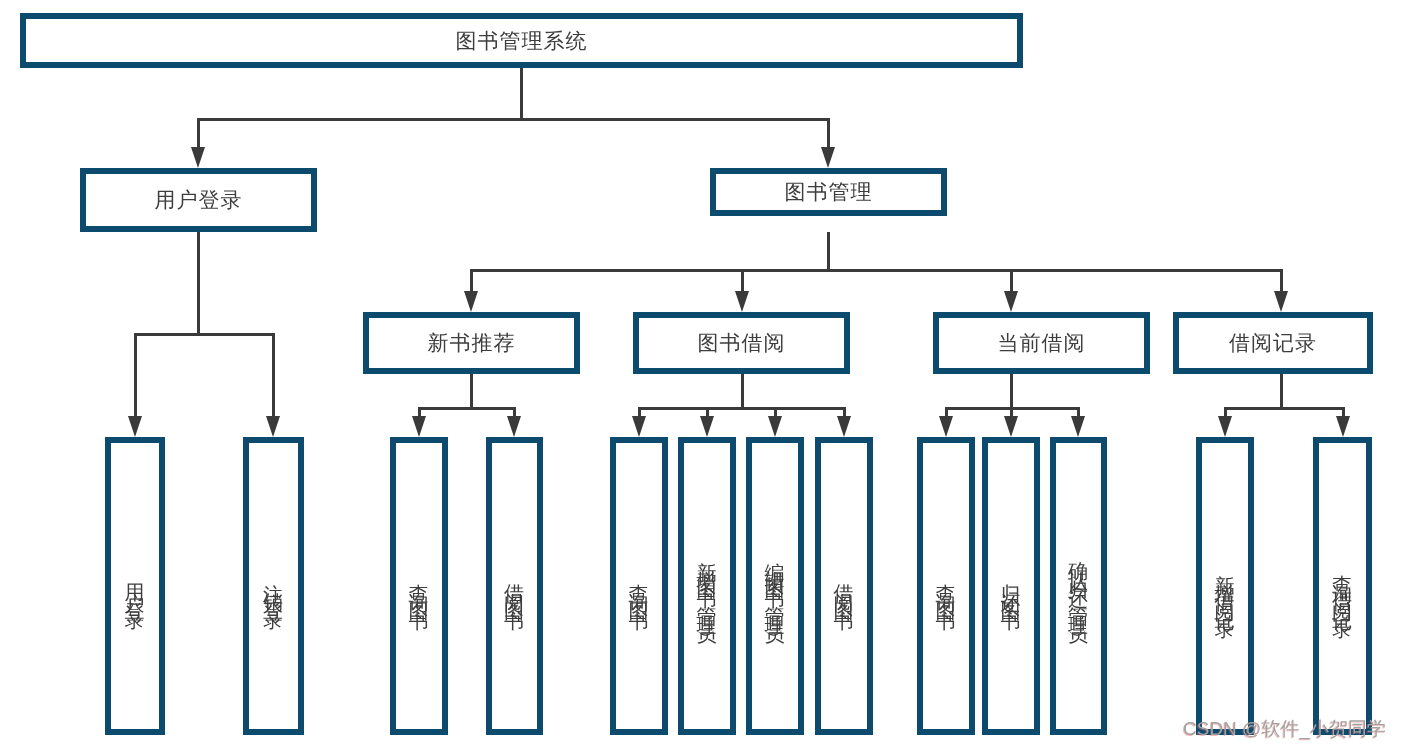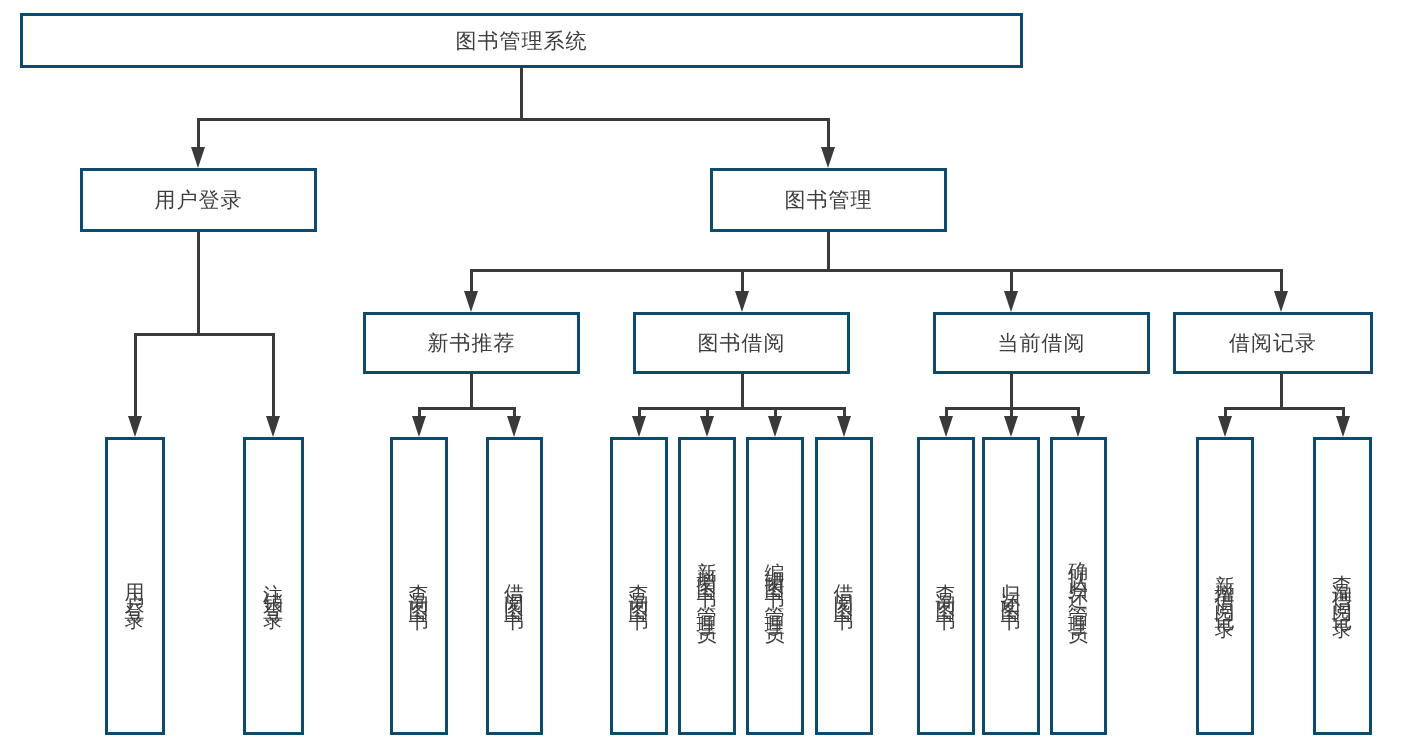--- a/index.html
+++ b/index.html
@@ -7,21 +7,21 @@
     position: relative;
     width: 1405px;
     height: 747px;
     background: #ffffff;
     overflow: hidden;
     font-family: "Liberation Sans", "DejaVu Sans", sans-serif;
   }
   .box {
     position: absolute;
     box-sizing: border-box;
-    border: 3px solid #0c4a6e;
+    border: 6px solid #0c4a6e;
     background: #ffffff;
     display: flex;
     align-items: center;
     justify-content: center;
     color: #3d3d3d;
   }
   .htext {
     font-size: 21px;
     letter-spacing: 1px;
     color: #3d3d3d;
@@ -64,21 +64,21 @@
 
 <div id="canvas">
 
   <div class="box" style="left:20px; top:13px; width:1003px; height:55px;">
     <span class="htext">图书管理系统</span>
   </div>
 
   <div class="box" style="left:80px; top:168px; width:237px; height:64px;">
     <span class="htext">用户登录</span>
   </div>
-  <div class="box" style="left:710px; top:168px; width:237px; height:64px;">
+  <div class="box" style="left:710px; top:168px; width:237px; height:48px;">
     <span class="htext">图书管理</span>
   </div>
 
   <div class="box" style="left:363px; top:312px; width:217px; height:62px;">
     <span class="htext">新书推荐</span>
   </div>
   <div class="box" style="left:633px; top:312px; width:217px; height:62px;">
     <span class="htext">图书借阅</span>
   </div>
   <div class="box" style="left:933px; top:312px; width:217px; height:62px;">
@@ -184,14 +184,15 @@
   <div class="vline" style="left:1077px; top:407px; width:3px; height:14px;"></div>
   <div class="arrow" style="left:1071px; top:416px;"></div>
 
   <div class="vline" style="left:1280px; top:374px; width:3px; height:36px;"></div>
   <div class="hline" style="left:1224px; top:407px; width:120px; height:3px;"></div>
   <div class="vline" style="left:1224px; top:407px; width:3px; height:14px;"></div>
   <div class="arrow" style="left:1218px; top:416px;"></div>
   <div class="vline" style="left:1342px; top:407px; width:3px; height:14px;"></div>
   <div class="arrow" style="left:1336px; top:416px;"></div>
 
+  <div class="watermark">CSDN @软件_小贺同学</div>
 
 </div>
 
 </body></html>

